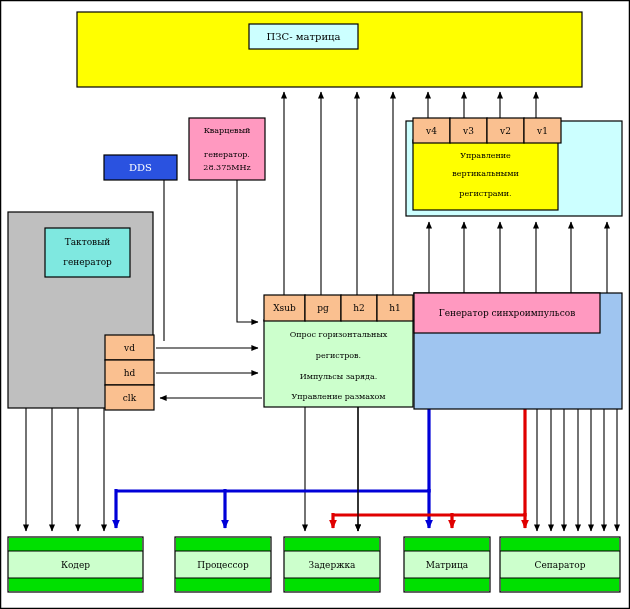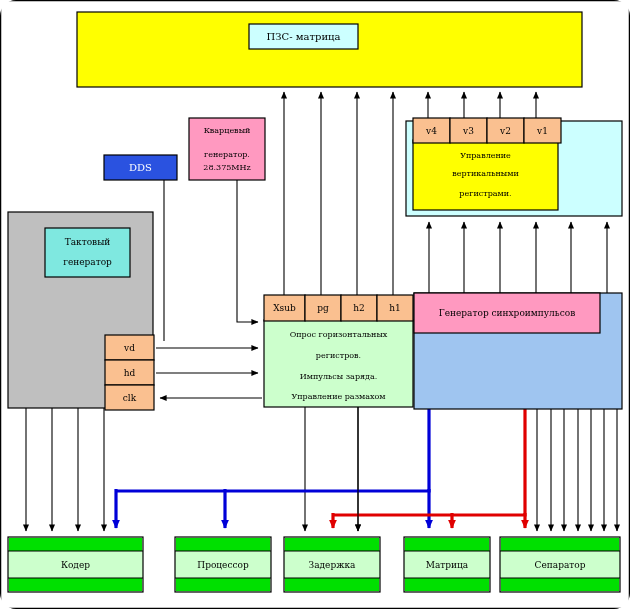--- a/index.html
+++ b/index.html
@@ -9,21 +9,20 @@
   }
   body {
     font-family: "DejaVu Serif", serif;
   }
   #diagram-root {
     position: relative;
     width: 630px;
     height: 609px;
     overflow: hidden;
     background: #ffffff;
-    border-radius: 16px;
   }
   svg#diagram-svg {
     position: absolute;
     left: 0;
     top: 0;
     width: 630px;
     height: 609px;
   }
   .blk-label {
     font-family: "DejaVu Serif", serif;

